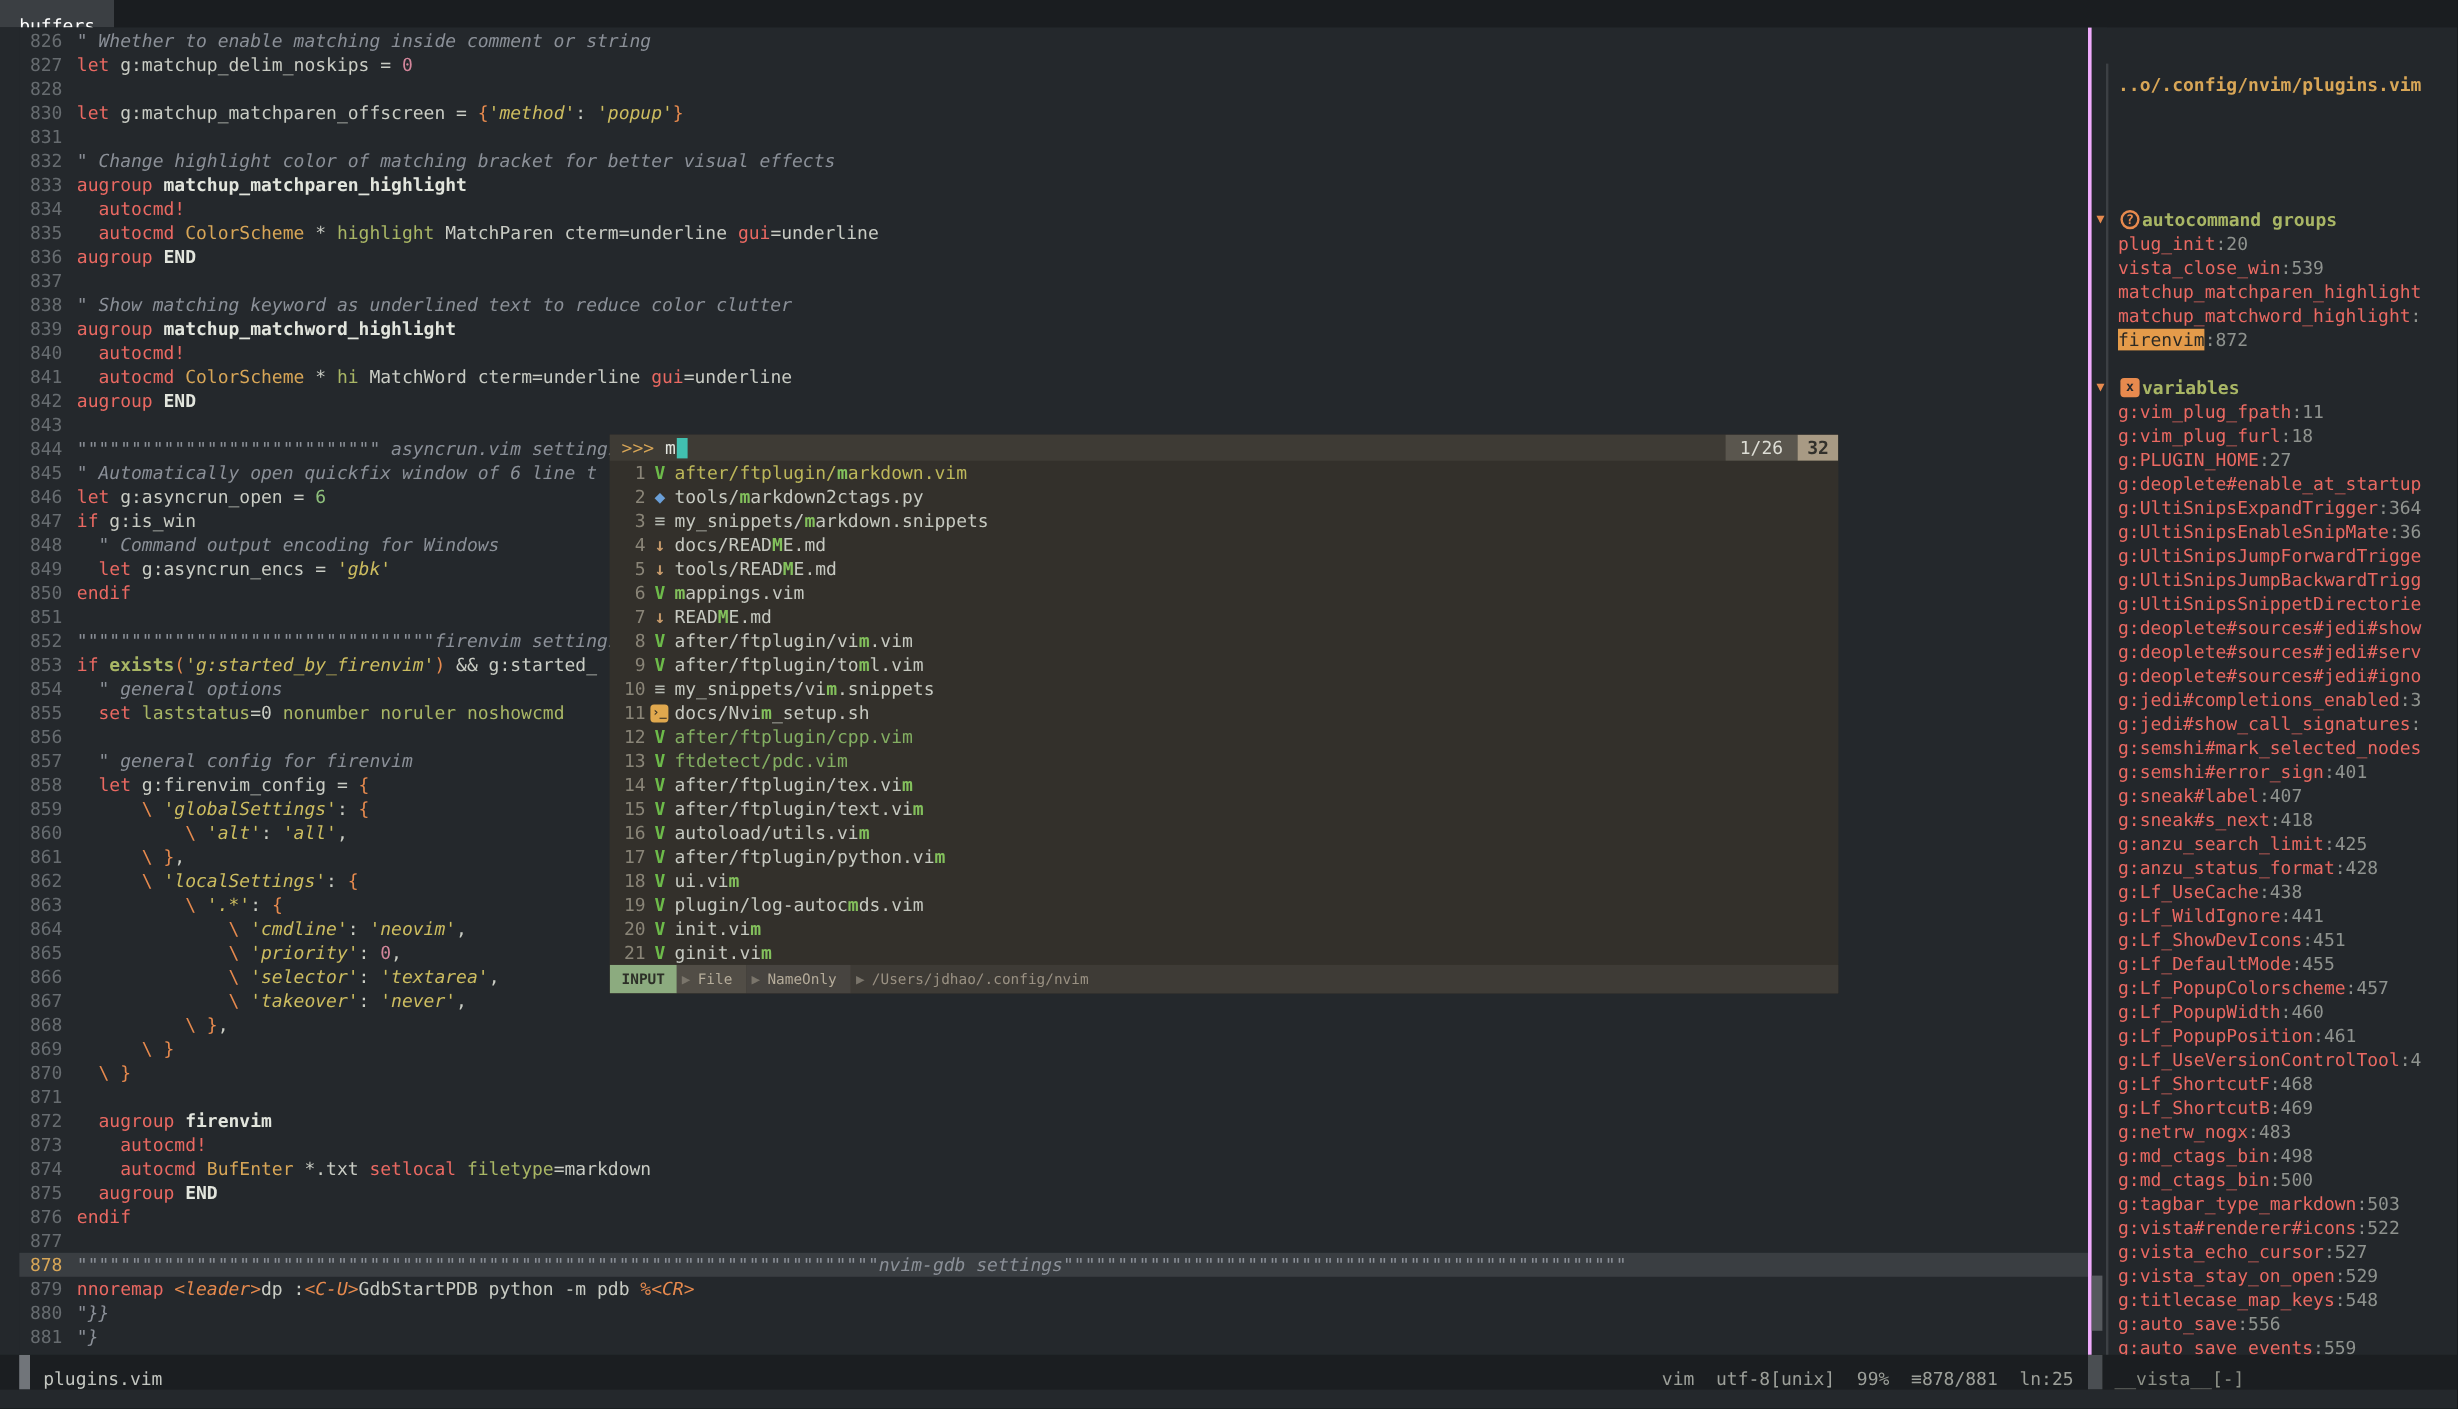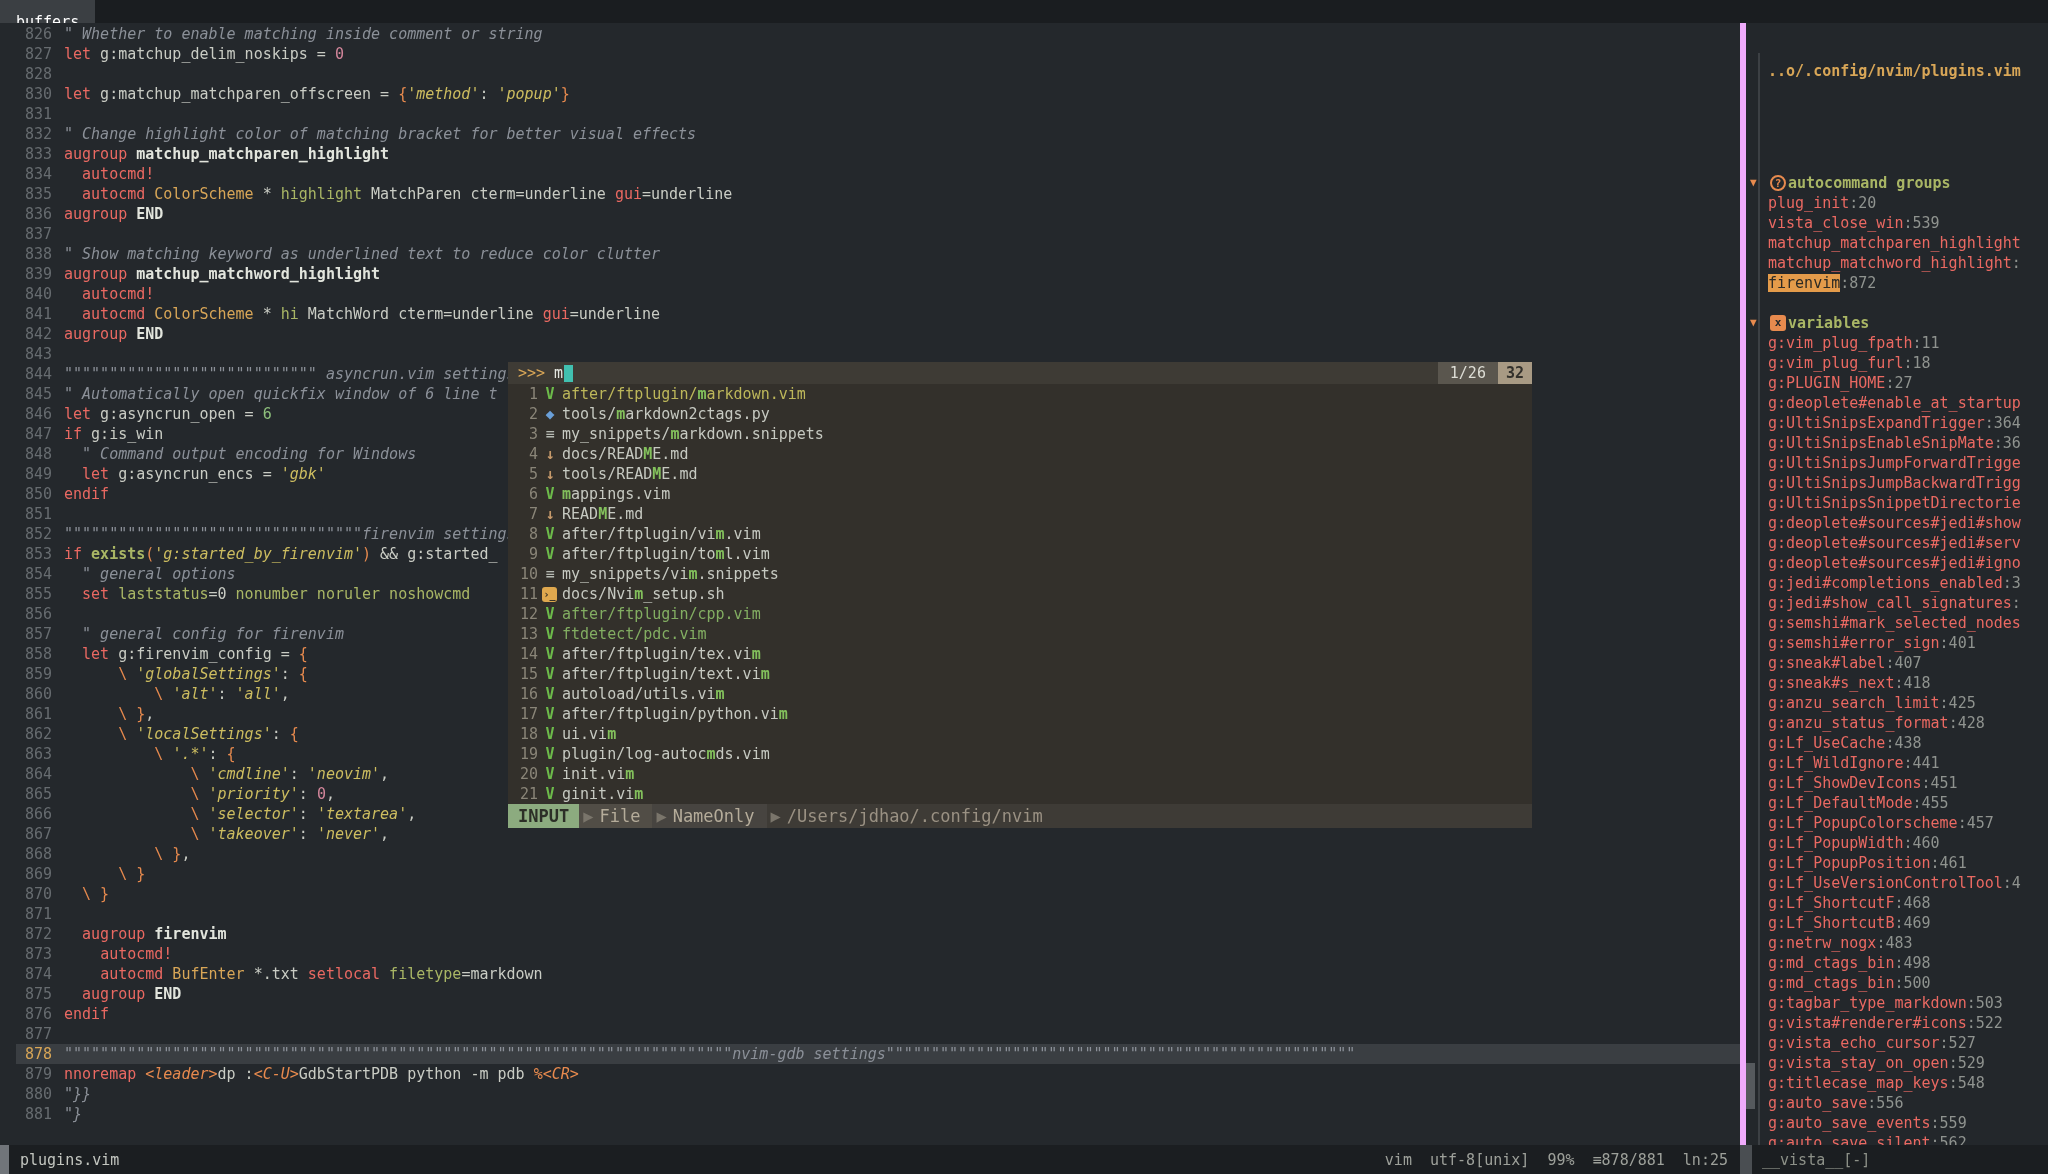--- a/index.html
+++ b/index.html
@@ -63,50 +63,50 @@
   .pi-vim { color:#6dbb4a; }
   .pi-python { color:#6a9fd8; }
   .pi-snippet { color:#b6bab2; font-weight:normal; }
   .pi-markdown { color:#c79a6b; }
   .pi-shell-box { display:inline-block; width:15px; height:15px; line-height:15px; margin-left:4px; margin-right:5px; background:#e0a84e; color:#3a3226; border-radius:3px; font-size:10px; font-weight:bold; text-align:center; flex:0 0 15px; }
   .pt { color:#c6c9c1; }
   .pm { color:#83c05c; font-weight:bold; }
   .prow.sel .pt { color:#bdb75a; }
   .prow.sel .pm { color:#83c05c; }
   .prow.open .pt { color:#83ae62; }
-  .popup-status { height:24px; display:flex; align-items:stretch; background:#3e3b36; white-space:pre; overflow:hidden; font-size:17px; }
+  .popup-status { height:24px; display:flex; align-items:stretch; background:#3e3b36; white-space:pre; overflow:hidden; font-size:12px; }
   .ps-mode { background:#8cab7f; color:#2c2f27; font-weight:bold; padding:0 10px; line-height:24px; }
   .ps-seg { line-height:24px; color:#b5ac9a; padding:0 12px 0 4px; }
   .ps-seg .sep { color:#7a756b; padding-right:6px; }
   .ps-seg1 { background:#514d46; }
   .ps-seg2 { background:#474440; }
   .ps-seg3 { background:#3e3b36; color:#9a9183; flex:1; }
   
   .vista {
     position:absolute; top:23px; left:1740px; right:0; bottom:29px;
-    background:#23272b; border-left:6px solid #f0abfc; overflow:hidden;
+    background:#23272b; border-left:3px solid #f0abfc; overflow:hidden;
   }
   .vista-guide { position:absolute; left:12px; top:30px; bottom:0; width:2px; background:#3c4044; }
   .vista-scroll { position:absolute; left:0px; top:1040px; width:9px; height:46px; background:#55595d; }
   .vista-inner { position:absolute; left:0; top:0; right:0; padding:2px 0 0 22px; white-space:pre; }
   .v-title { height:20px; line-height:20px; color:#d8a657; font-weight:bold; }
   .v-blank { height:20px; }
   .v-section { height:20px; line-height:20px; display:flex; align-items:center; }
   .v-arrow { color:#e78a4e; font-size:11px; width:20px; margin-left:-18px; }
   .v-qicon { display:inline-block; width:16px; height:16px; line-height:14px; border:2px solid #e78a4e; border-radius:50%; color:#e78a4e; font-size:11px; font-weight:bold; text-align:center; margin-right:2px; }
   .v-xicon { display:inline-block; width:16px; height:16px; line-height:16px; background:#e78a4e; border-radius:3px; color:#24282c; font-size:11px; font-weight:bold; text-align:center; margin-right:2px; }
   .v-label { color:#a9b665; font-weight:bold; }
   .v-item { height:20px; line-height:20px; color:#ea6962; overflow:hidden; }
   .v-item .suffix { color:#8f938f; }
   .v-item .hl { background:#e49b4a; color:#2c2a24; }
   
   .statusline {
-    position:absolute; left:0; right:0; bottom:0; height:29px;
-    background:#1b1e21; display:flex; align-items:center; white-space:pre;
-    overflow:hidden; color:#b0b3ad;
+    position:absolute; left:0; right:0; bottom:16px; height:29px;
+    background:#1b1e21; display:flex; align-items:flex-end; white-space:pre;
+    overflow:hidden; color:#b0b3ad;padding-left:16px;
   }
   .sl-corner { width:9px; height:29px; background:#71757a; flex:0 0 9px; }
   .sl-file { padding-left:11px; color:#c3c6c0; }
   .sl-spacer { flex:1; }
   .sl-right { color:#9da09a; padding-right:12px; }
   .sl-vsep { width:12px; height:29px; background:#4a4e52; flex:0 0 12px; margin-right:10px; }
   .sl-vista { width:286px; color:#8d9188; }
 </style>
 </head>
 <body>

